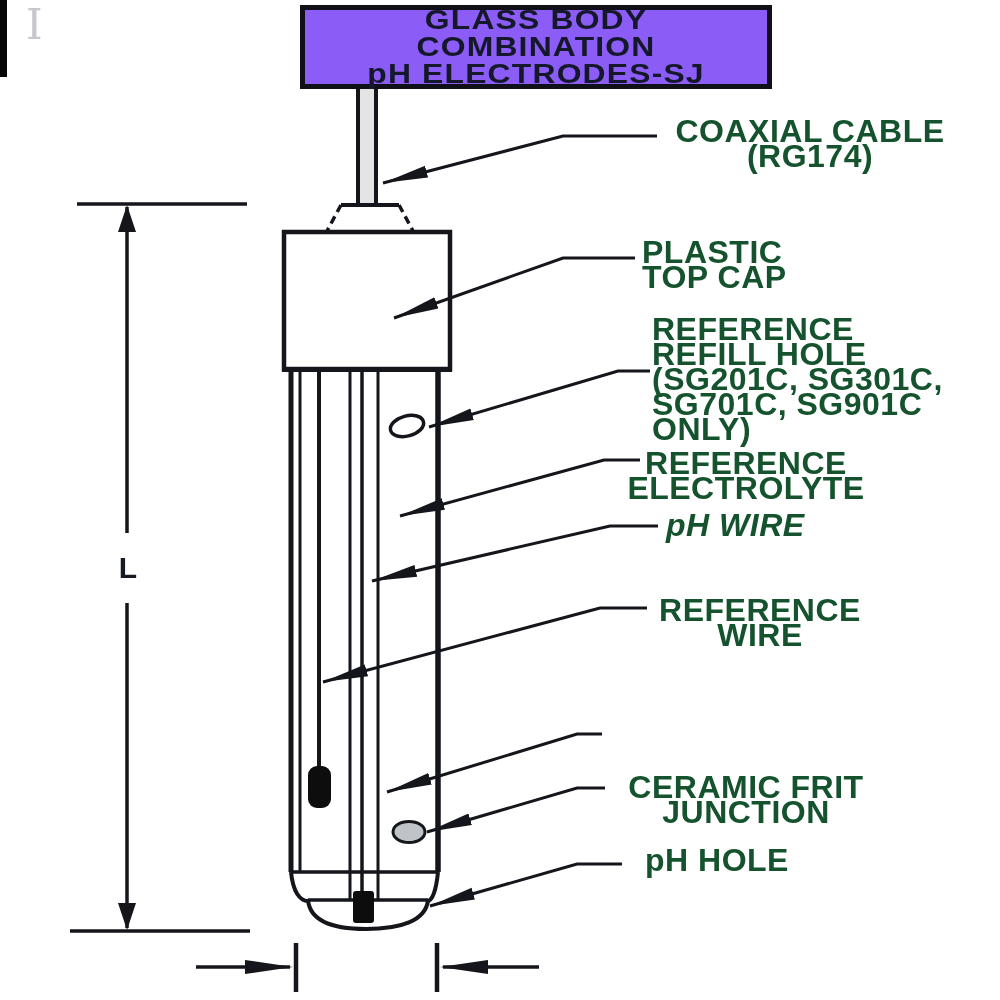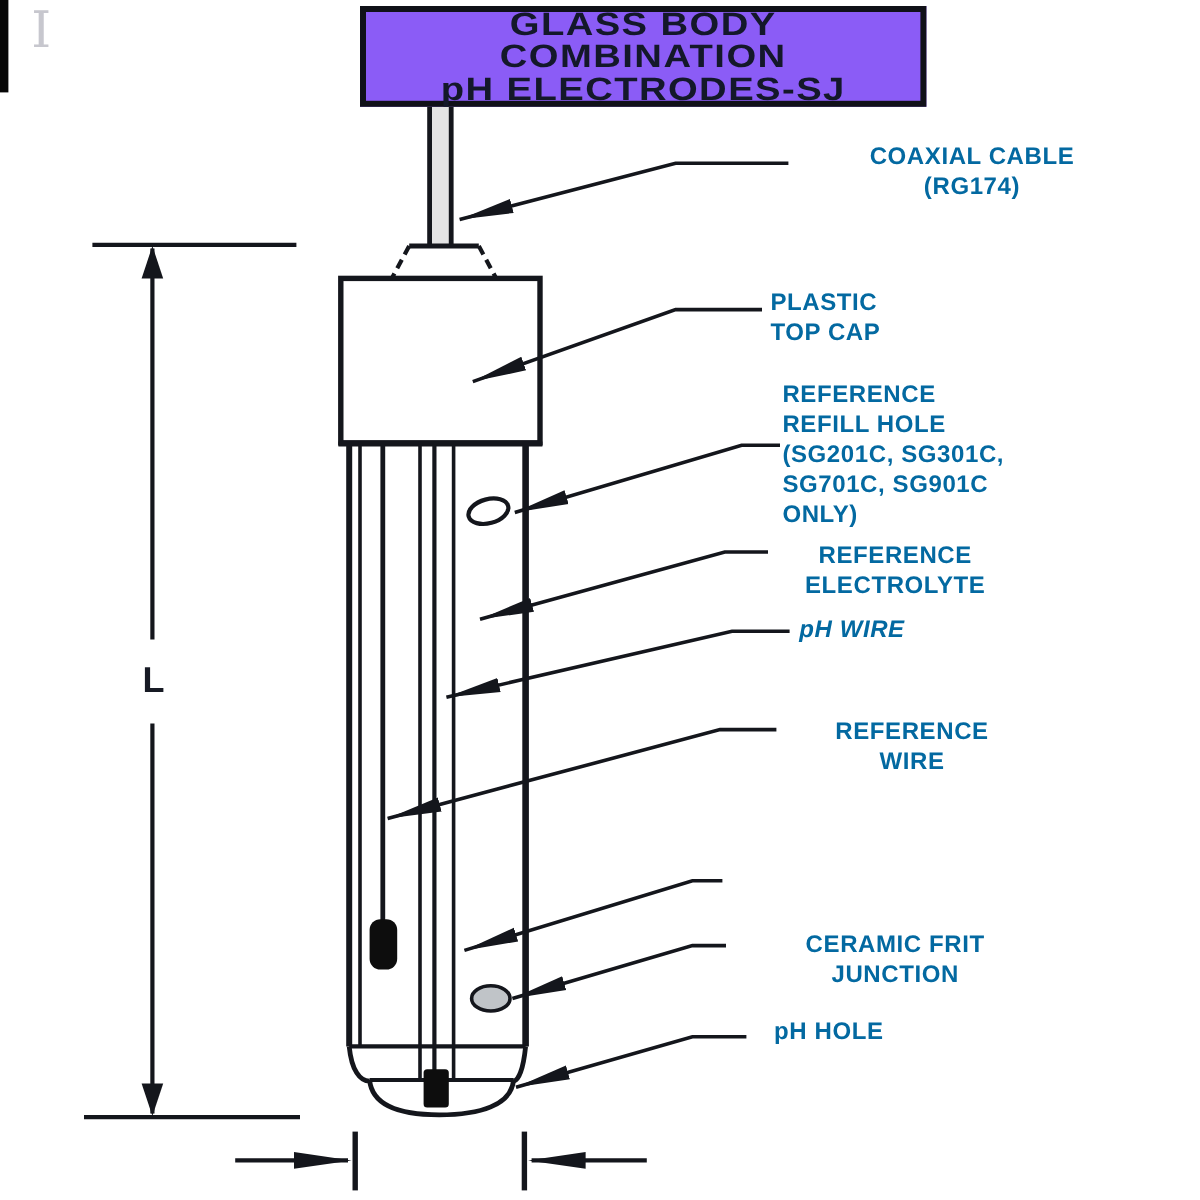--- a/index.html
+++ b/index.html
@@ -4,24 +4,24 @@
 <style>
   html,body{margin:0;padding:0;background:#ffffff;}
   #stage{
     position:relative;width:1000px;height:1000px;background:#ffffff;overflow:hidden;
     font-family:"Liberation Sans", sans-serif;
   }
   #art{position:absolute;left:0;top:0;}
   .lbl{
     position:absolute;
     font-weight:bold;
-    font-size:20px;
+    font-size:32px;
     line-height:25px;
     letter-spacing:0.5px;
-    color:#0369a1;
+    color:#14532d;
     white-space:pre-line;
   }
   .lbl.center{text-align:center;}
   #title-box{
     position:absolute;left:300px;top:5px;width:472px;height:84px;
     border:5px solid #101118;background:#8b5cf6;box-sizing:border-box;
     display:flex;align-items:center;justify-content:center;
   }
   #title-text{
     font-weight:bold;font-size:27px;line-height:27px;letter-spacing:1px;

